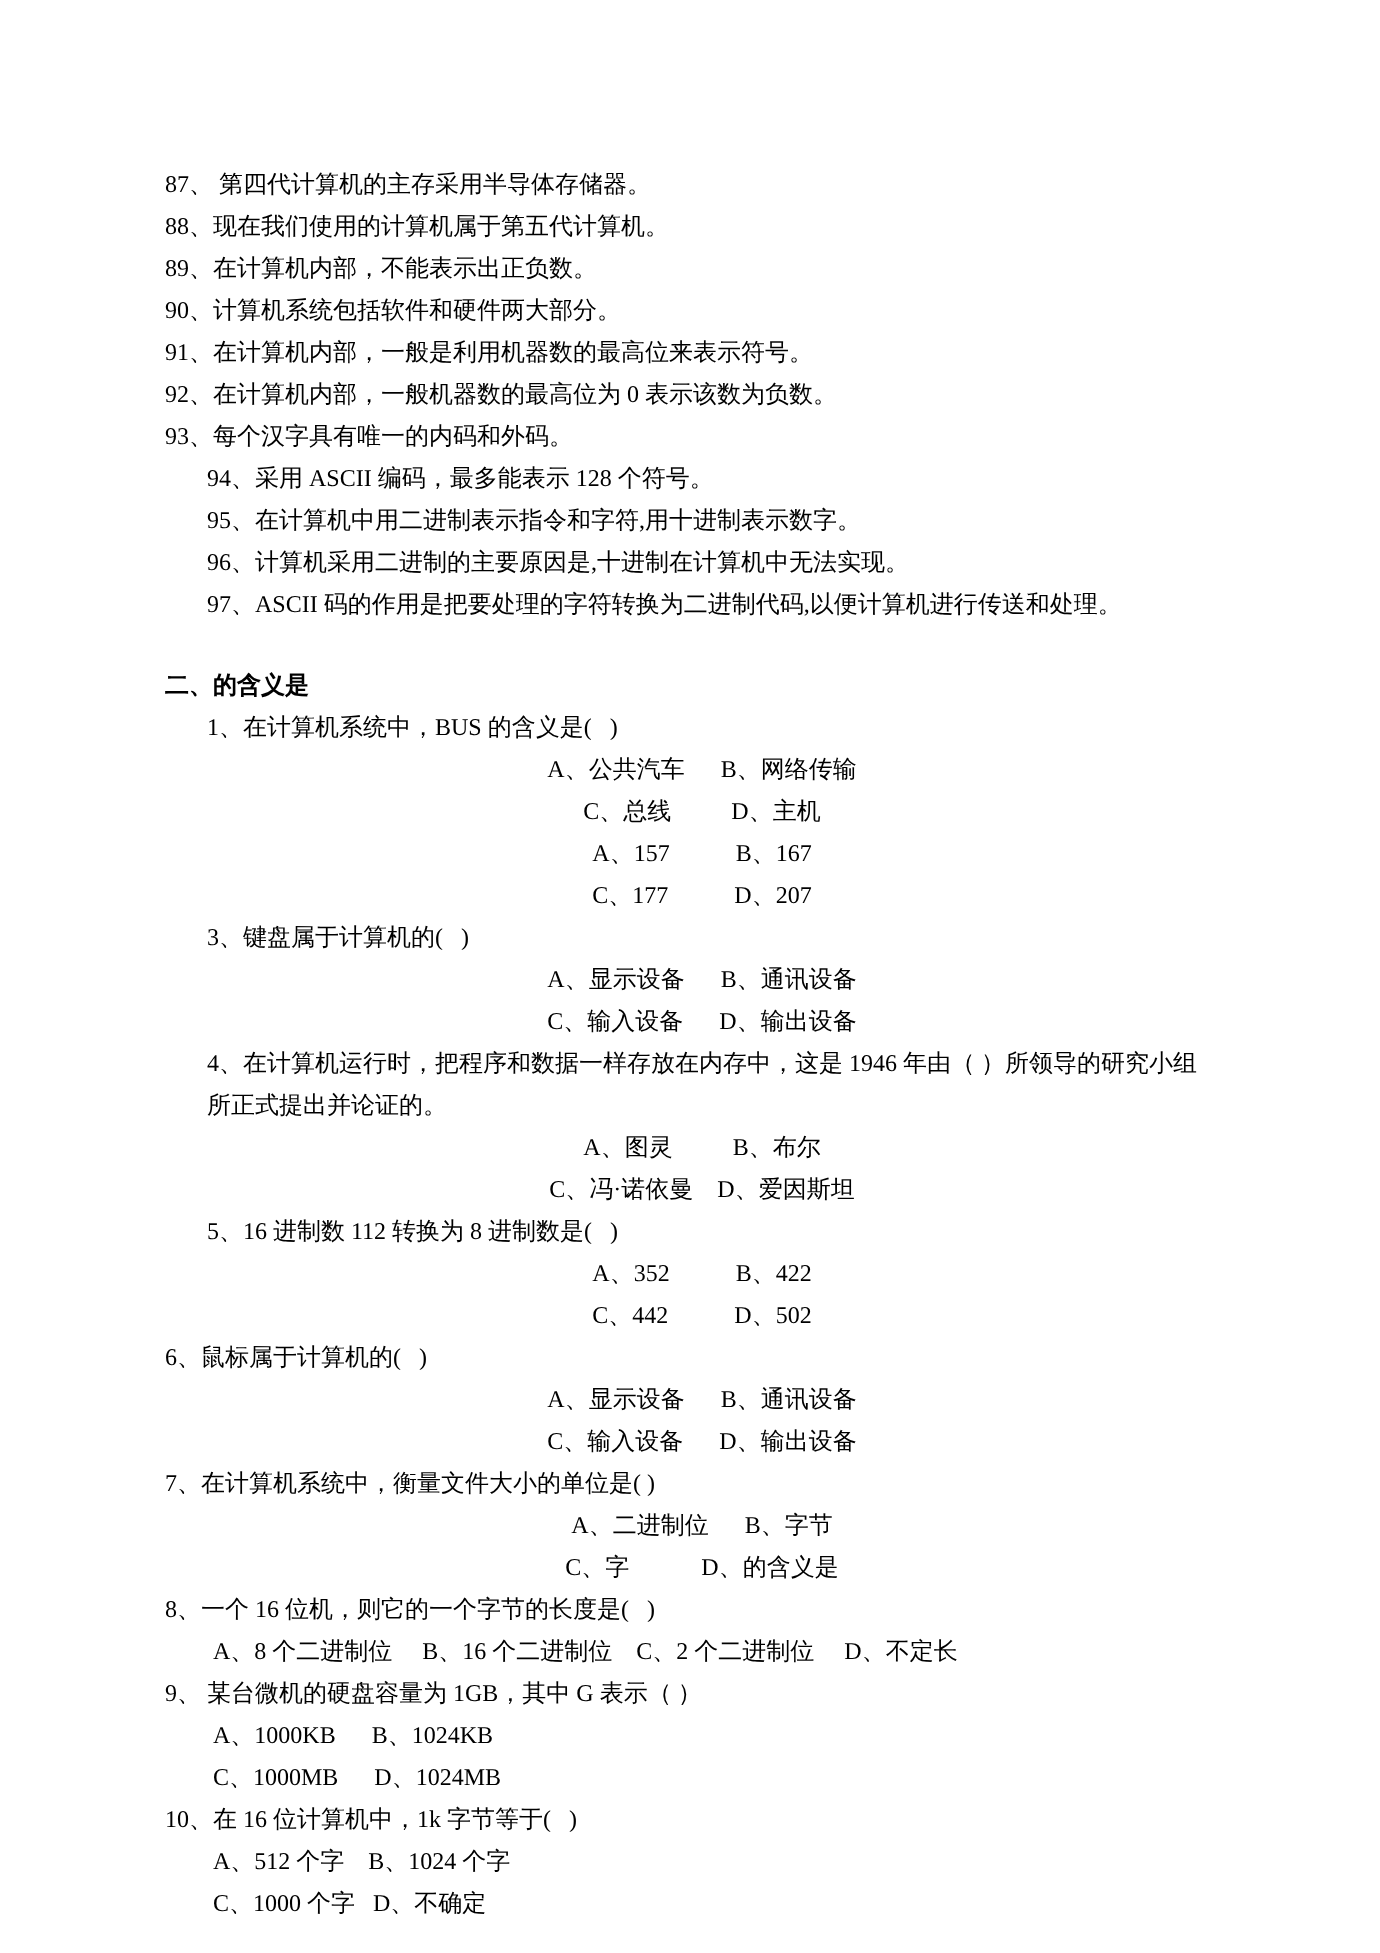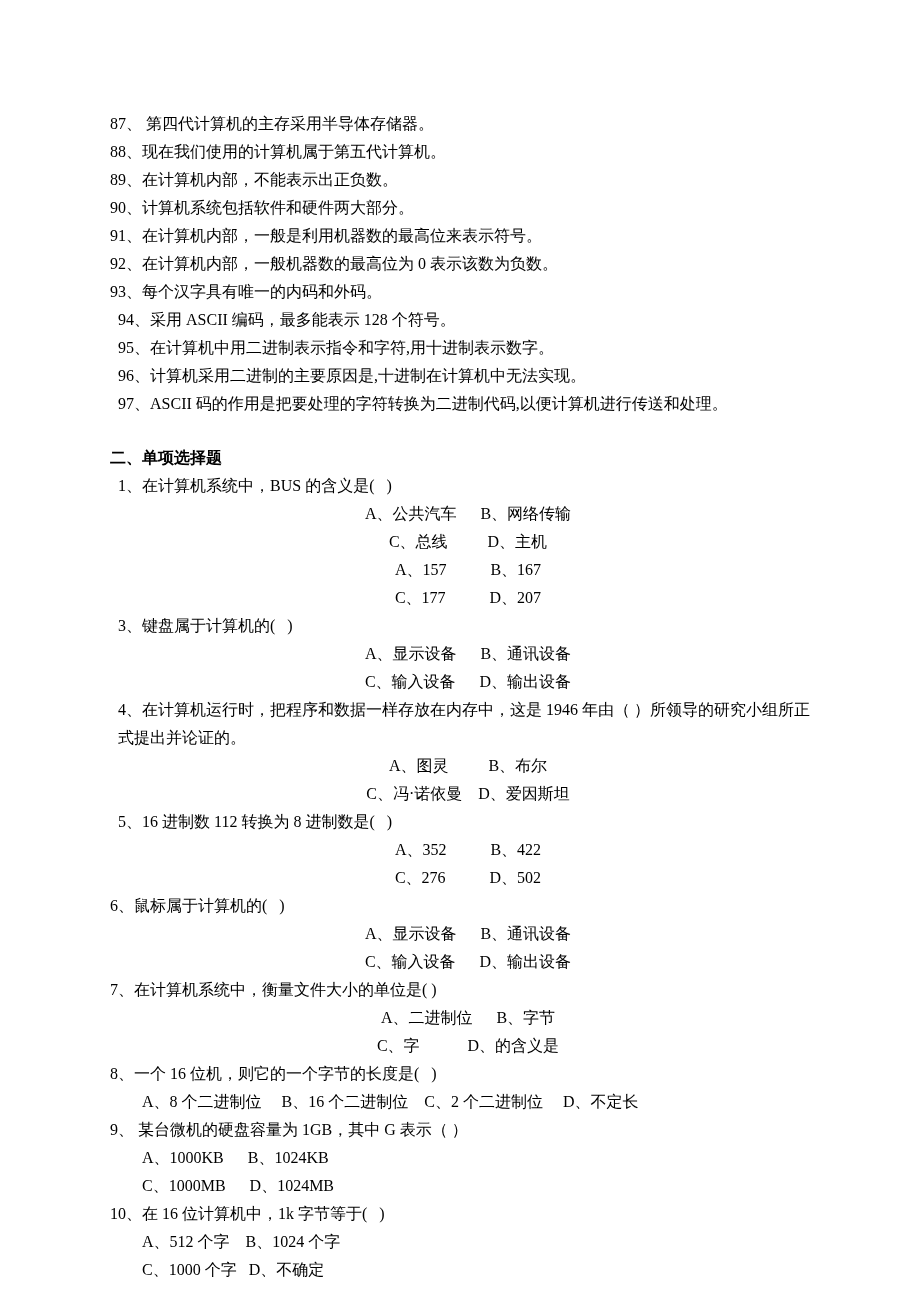--- a/index.html
+++ b/index.html
@@ -17,21 +17,21 @@
     padding: 110px 110px 40px 110px;
     box-sizing: border-box;
     position: relative;
   }
   .line {
     white-space: pre;
   }
   .section-title {
     font-weight: bold;
   }
-  .indent-1 { padding-left: 0.5em; }
+  .indent-1 { padding-left: 0.5em; margin-left: 20px; }
   .indent-2 { padding-left: 1em; text-align: center; }
   .indent-3 { padding-left: 2em; }
 </style>
 </head>
 <body>
 
 <div class="page">
 
   <div class="line">87、 第四代计算机的主存采用半导体存储器。</div>
   <div class="line">88、现在我们使用的计算机属于第五代计算机。</div>
@@ -40,40 +40,40 @@
   <div class="line">91、在计算机内部，一般是利用机器数的最高位来表示符号。</div>
   <div class="line">92、在计算机内部，一般机器数的最高位为 0 表示该数为负数。</div>
   <div class="line">93、每个汉字具有唯一的内码和外码。</div>
   <div class="line indent-1">94、采用 ASCII 编码，最多能表示 128 个符号。</div>
   <div class="line indent-1">95、在计算机中用二进制表示指令和字符,用十进制表示数字。</div>
   <div class="line indent-1">96、计算机采用二进制的主要原因是,十进制在计算机中无法实现。</div>
   <div class="line indent-1">97、ASCII 码的作用是把要处理的字符转换为二进制代码,以便计算机进行传送和处理。</div>
 
   <div style="height:1.6em"></div>
 
-  <div class="section-title">二、单项选择题</div>
+  <div class="section-title">二、的含义是</div>
 
   <div class="line indent-1">1、在计算机系统中，BUS 的含义是(   )</div>
   <div class="line indent-2">A、公共汽车      B、网络传输</div>
   <div class="line indent-2">C、总线          D、主机</div>
 
   <div class="line indent-2">A、157           B、167</div>
   <div class="line indent-2">C、177           D、207</div>
 
   <div class="line indent-1">3、键盘属于计算机的(   )</div>
   <div class="line indent-2">A、显示设备      B、通讯设备</div>
   <div class="line indent-2">C、输入设备      D、输出设备</div>
 
   <div class="line indent-1" style="white-space:normal;">4、在计算机运行时，把程序和数据一样存放在内存中，这是 1946 年由（   ）所领导的研究小组所正式提出并论证的。</div>
   <div class="line indent-2">A、图灵          B、布尔</div>
   <div class="line indent-2">C、冯·诺依曼    D、爱因斯坦</div>
 
   <div class="line indent-1">5、16 进制数 112 转换为 8 进制数是(   )</div>
   <div class="line indent-2">A、352           B、422</div>
-  <div class="line indent-2">C、276           D、502</div>
+  <div class="line indent-2">C、442           D、502</div>
 
   <div class="line">6、鼠标属于计算机的(   )</div>
   <div class="line indent-2">A、显示设备      B、通讯设备</div>
   <div class="line indent-2">C、输入设备      D、输出设备</div>
 
   <div class="line">7、在计算机系统中，衡量文件大小的单位是( )</div>
   <div class="line indent-2">A、二进制位      B、字节</div>
   <div class="line indent-2">C、字            D、的含义是</div>
 
   <div class="line">8、一个 16 位机，则它的一个字节的长度是(   )</div>

